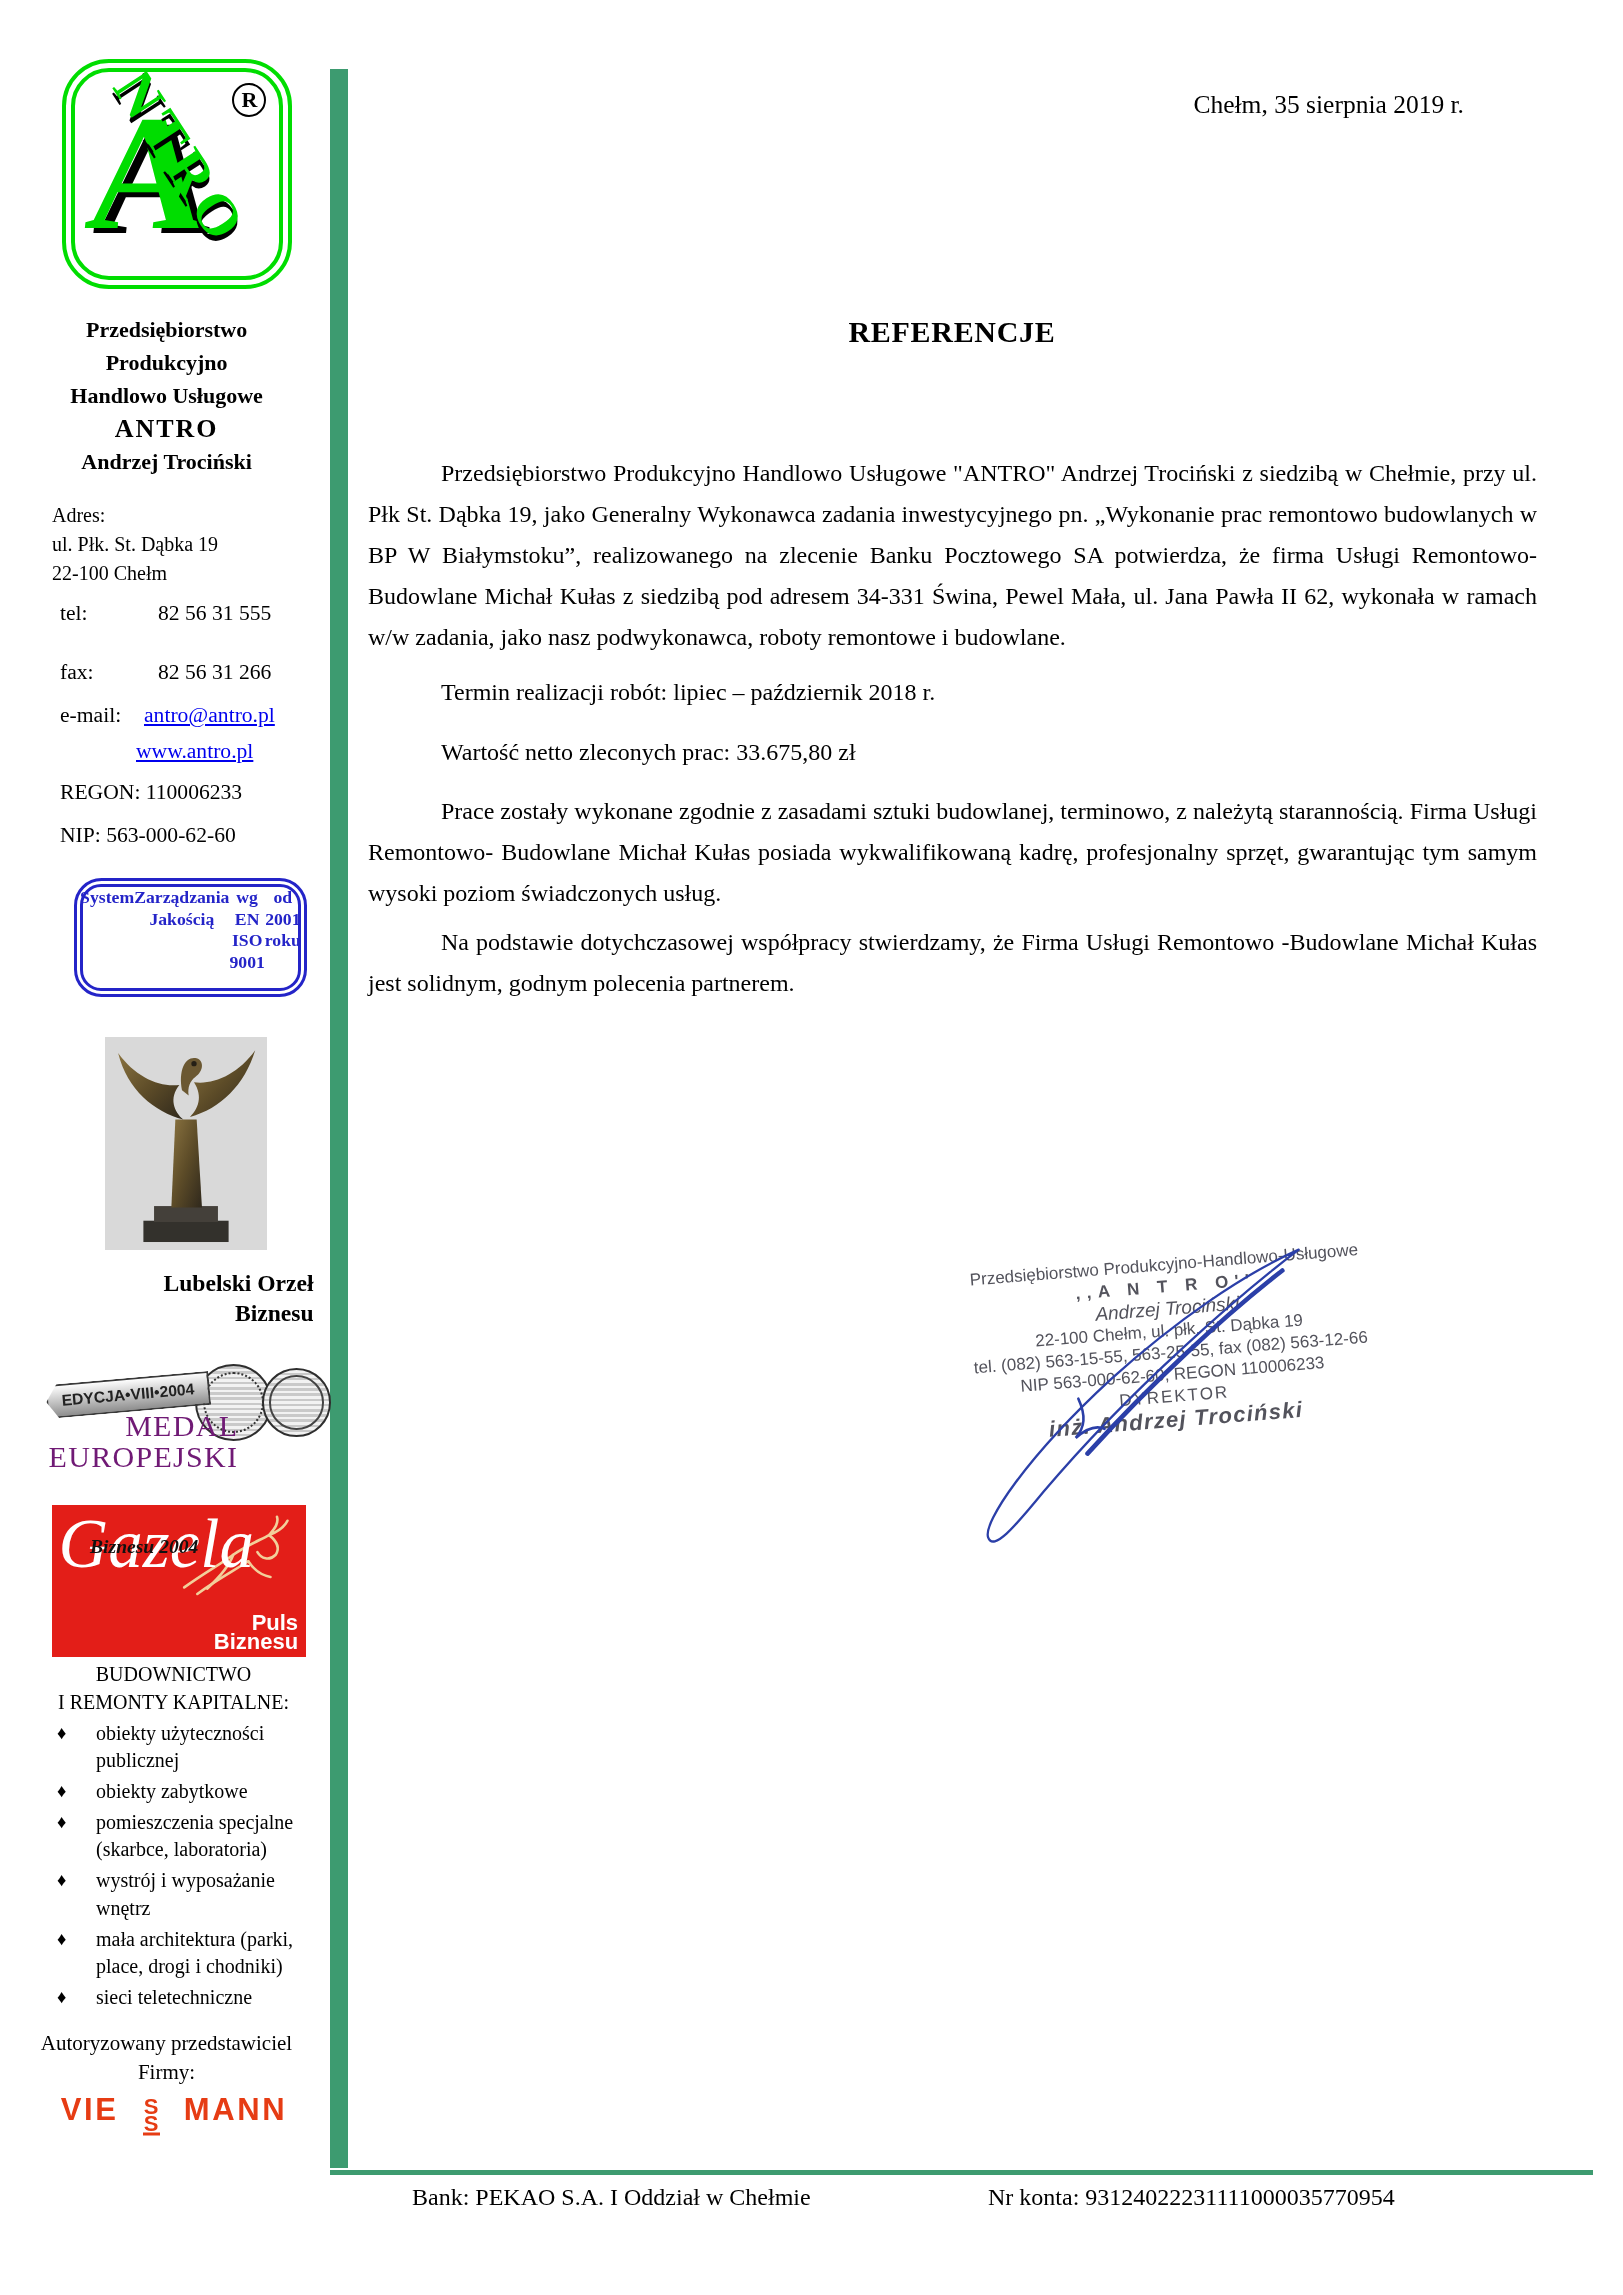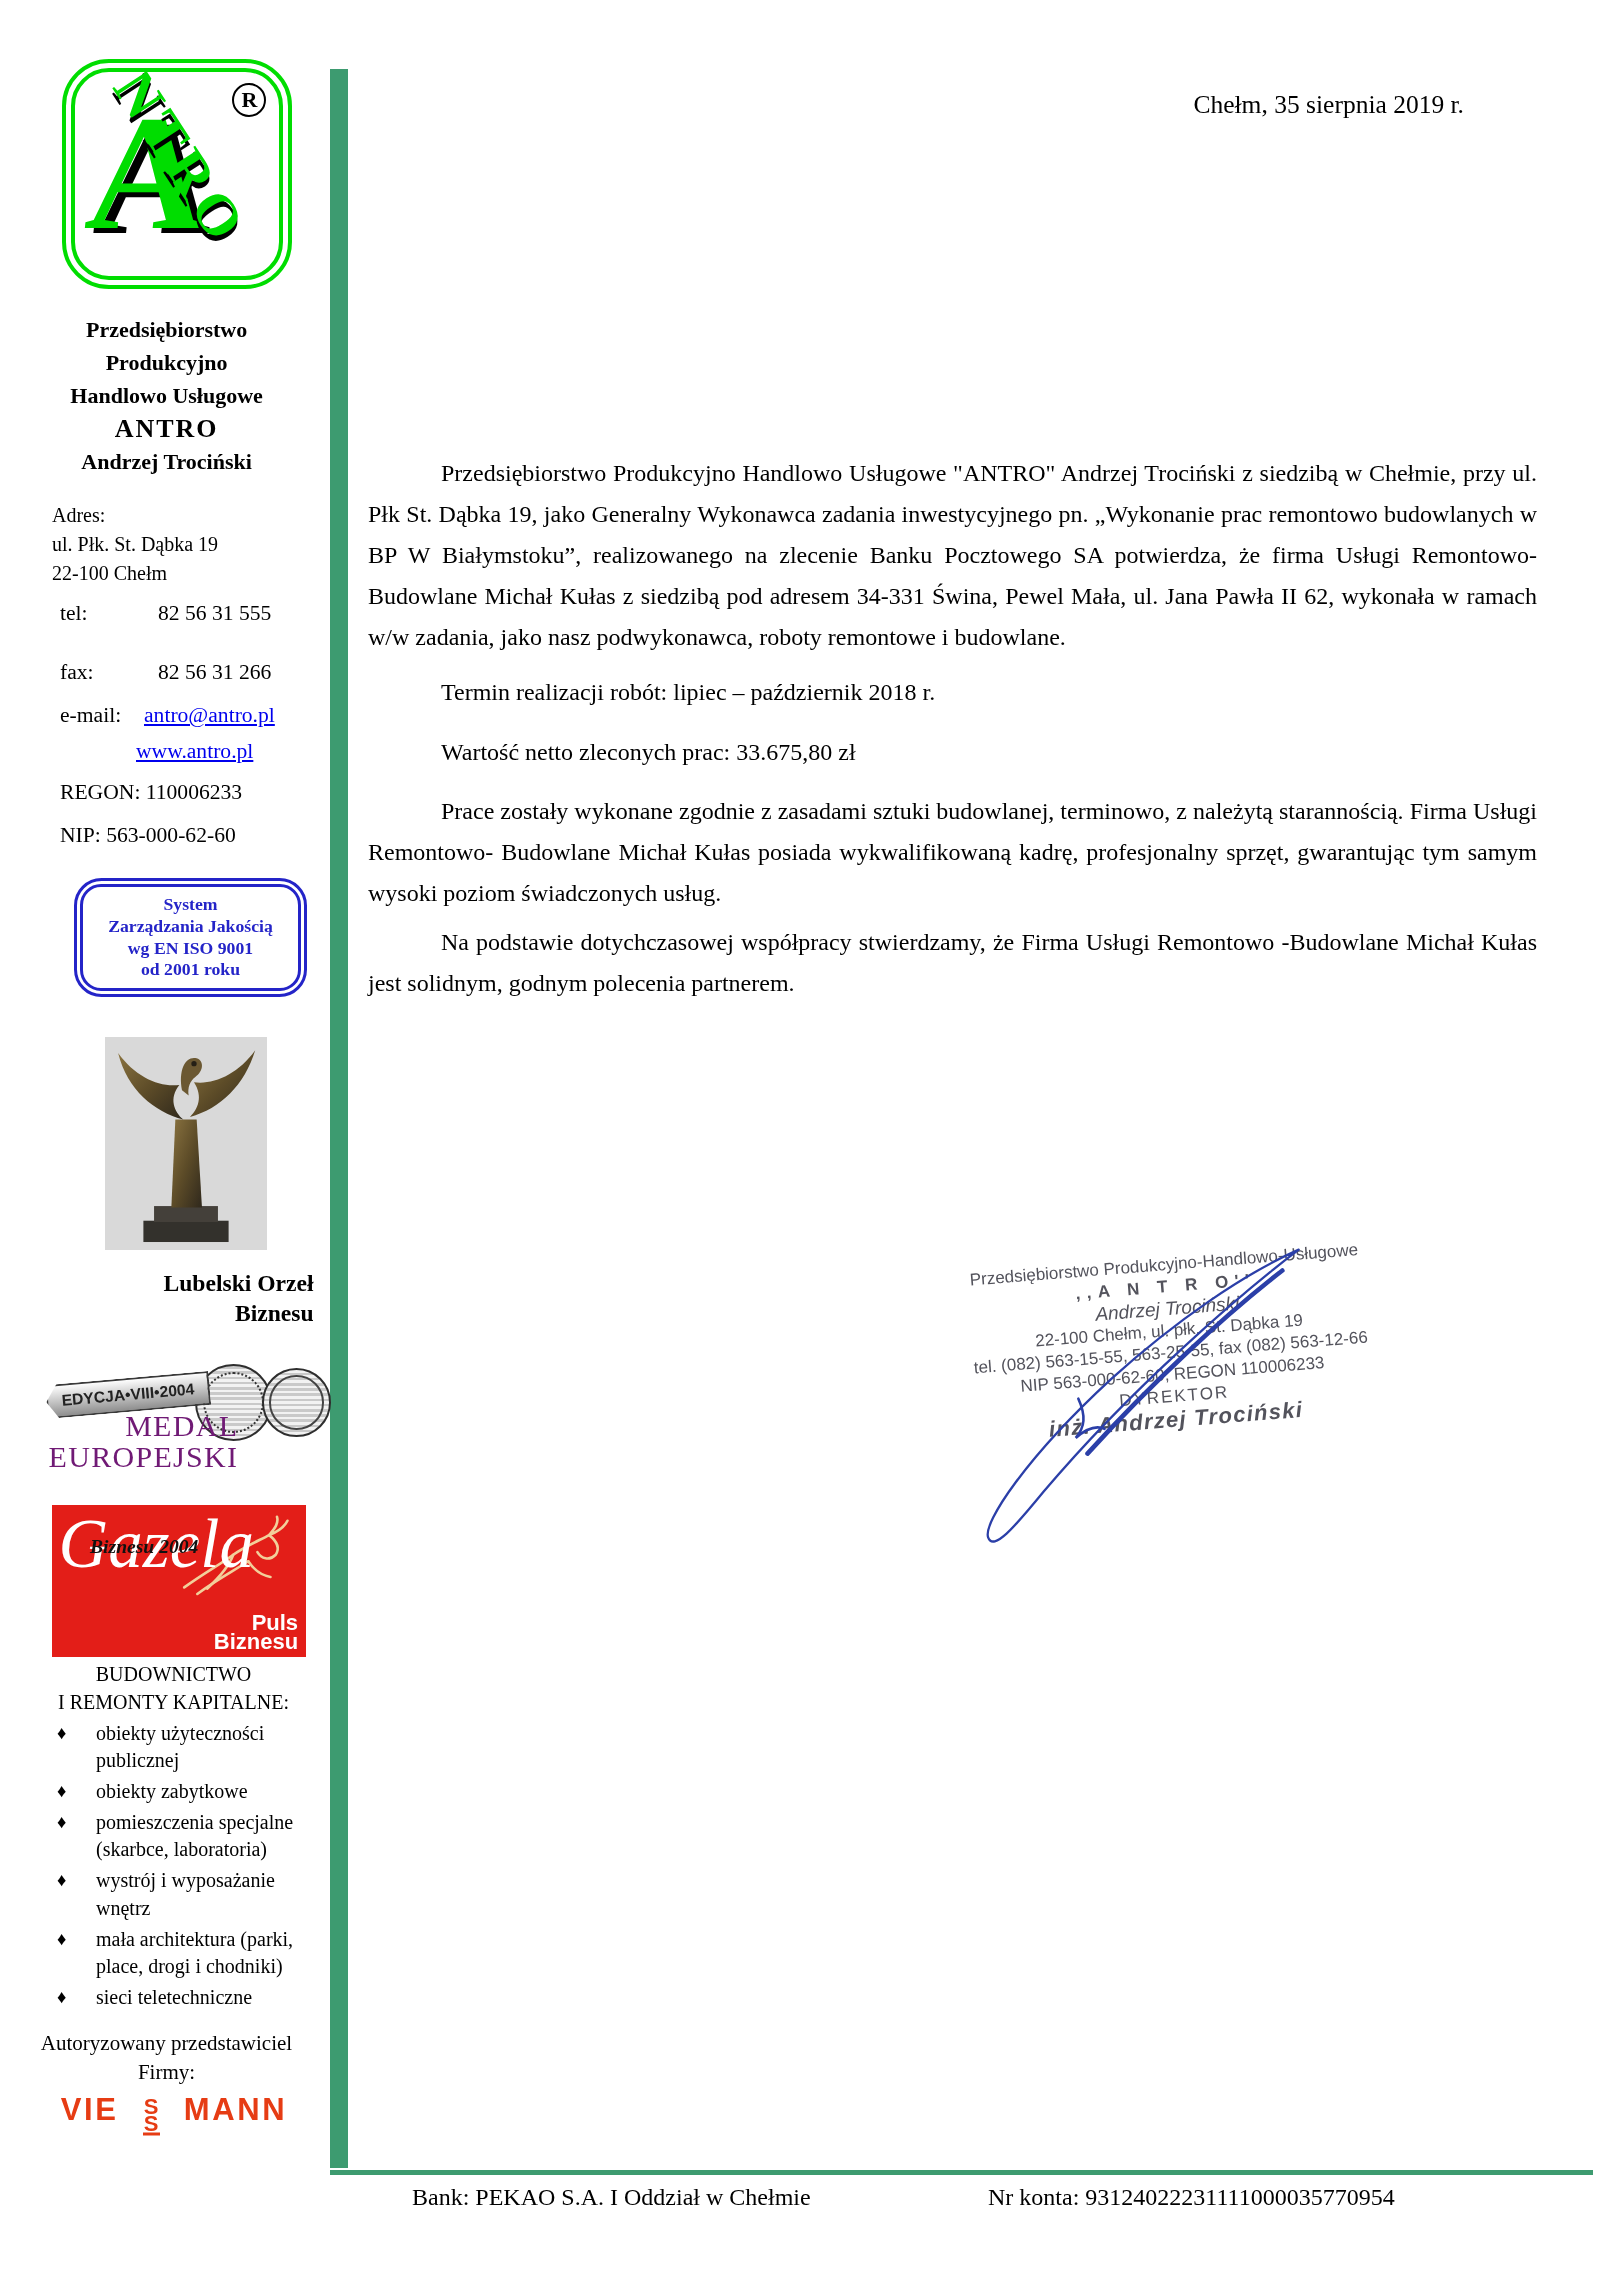--- a/index.html
+++ b/index.html
@@ -71,21 +71,21 @@
   .row-email{top:703px;}
   .row-email .val{left:84px;}
   .row-www{top:739px;left:136px;}
   .link{color:var(--link-blue);text-decoration:underline;cursor:pointer;}
   .row-regon{top:780px;}
   .row-nip{top:823px;}
 
   .iso-box{position:absolute;left:74px;top:878px;width:233px;height:119px;
            border:3.3px solid var(--iso-blue);border-radius:27.5px;padding:3.3px;}
   .iso-inner{width:100%;height:100%;border:3.3px solid var(--iso-blue);border-radius:21px;
-             display:flex;flex-direction:column;justify-content:center;text-align:center;
+             display:flex;justify-content:center;text-align:center;
              color:var(--iso-blue);font-weight:bold;font-size:17.7px;line-height:21.6px;}
 
   .eagle{position:absolute;left:105px;top:1037px;width:162px;height:213px;background:#d9d9d9;}
   .eagle svg{width:100%;height:100%;}
   .eagle-caption{position:absolute;left:19.6px;top:1268px;width:294px;text-align:right;
                  font-weight:bold;font-size:23.6px;line-height:30px;}
 
   .medal{position:absolute;left:46px;top:1364px;width:268px;height:108px;}
   .medal-ribbon{position:absolute;left:0;top:14.4px;width:164px;height:34px;
                 background:linear-gradient(#fdfdfd,#8f8f8f);border:2px solid #3a3a3a;
@@ -127,20 +127,21 @@
   .footer-account{position:absolute;left:988px;top:2184px;font-size:24px;}
 </style>
 </head>
 <body>
 
 <div class="page">
 
   <div class="green-bar"></div>
 
   <div class="date">Chełm, 35 sierpnia 2019 r.</div>
+  <div class="doc-title">REFERENCJE</div>
 
   <div class="main-text">
     <p>Przedsiębiorstwo Produkcyjno Handlowo Usługowe "ANTRO" Andrzej Trociński z siedzibą w Chełmie, przy ul. Płk St. Dąbka 19, jako Generalny Wykonawca zadania inwestycyjnego pn. „Wykonanie prac remontowo budowlanych w BP W Białymstoku”, realizowanego na zlecenie Banku Pocztowego SA potwierdza, że firma Usługi Remontowo-Budowlane Michał Kułas z siedzibą pod adresem 34-331 Świna, Pewel Mała, ul. Jana Pawła II 62, wykonała w ramach w/w zadania, jako nasz podwykonawca, roboty remontowe i budowlane.</p>
     <p class="single p-termin">Termin realizacji robót: lipiec – październik 2018 r.</p>
     <p class="single p-wartosc">Wartość netto zleconych prac: 33.675,80  zł</p>
     <p class="p-prace">Prace zostały wykonane zgodnie z zasadami sztuki budowlanej, terminowo, z należytą starannością. Firma Usługi Remontowo- Budowlane Michał Kułas posiada wykwalifikowaną kadrę, profesjonalny sprzęt, gwarantując tym samym wysoki poziom świadczonych usług.</p>
     <p class="p-podstawa">Na podstawie dotychczasowej współpracy stwierdzamy, że Firma Usługi Remontowo -Budowlane Michał Kułas jest solidnym, godnym polecenia partnerem.</p>
   </div>
 
   <div class="stamp">

